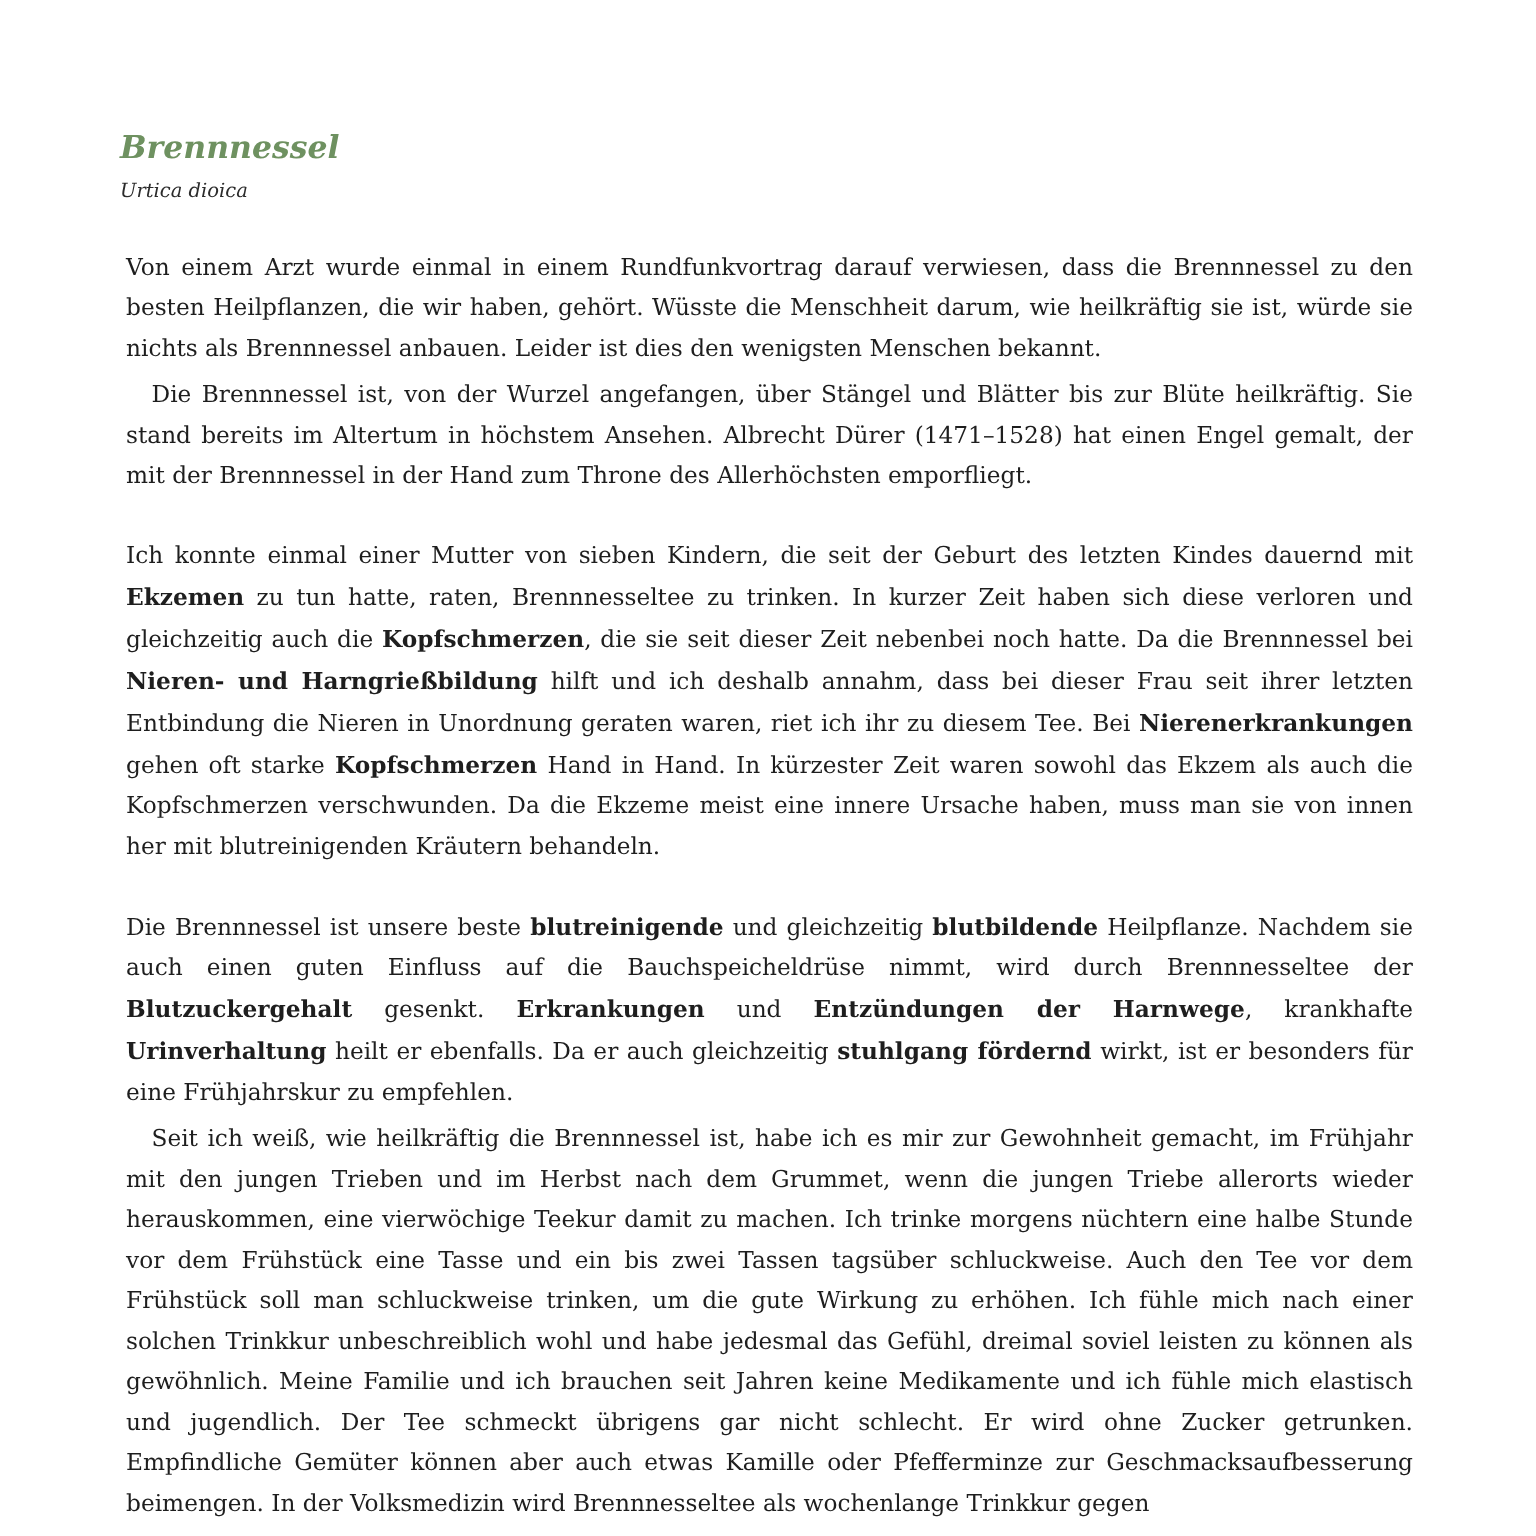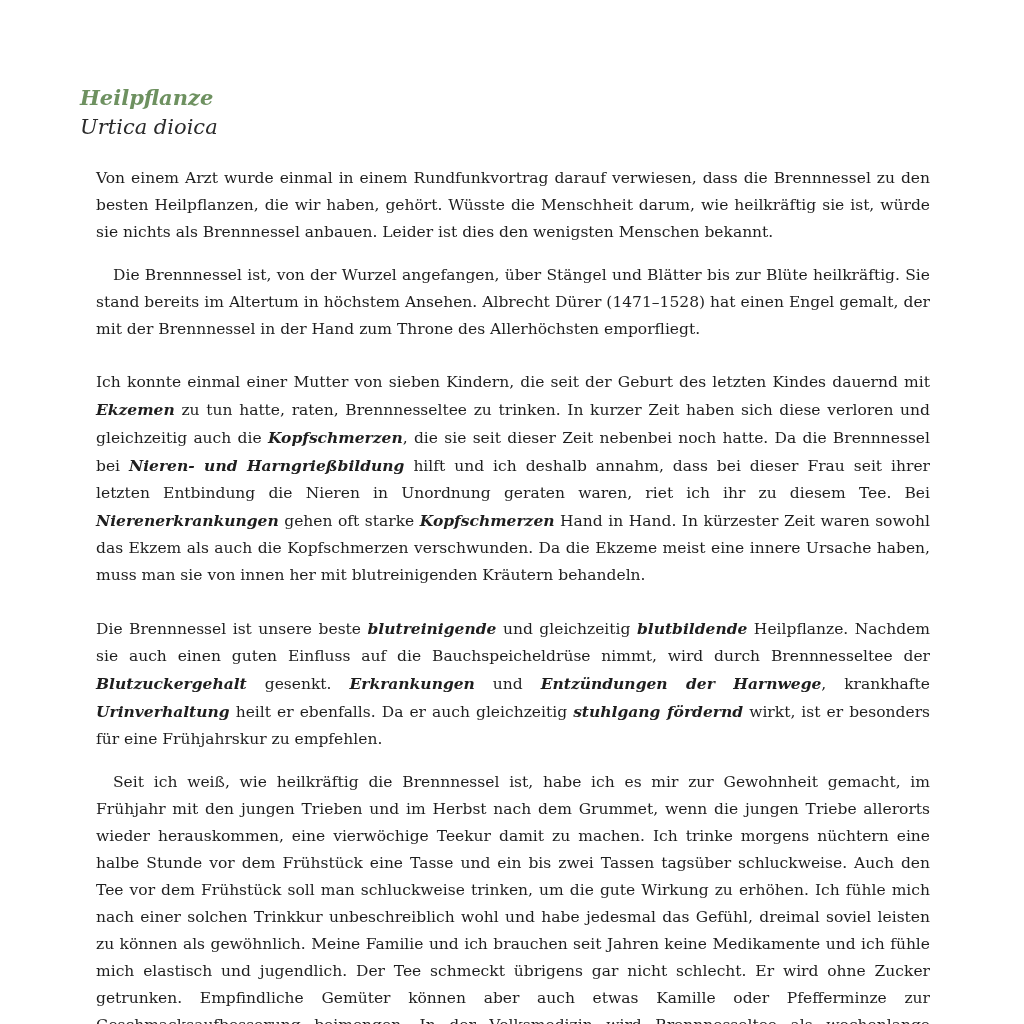--- a/index.html
+++ b/index.html
@@ -24,53 +24,52 @@
   .title {
     margin: 0;
     font-size: 21px;
     line-height: 24px;
     font-weight: 700;
     font-style: italic;
     color: #6e9160;
   }
   .subtitle {
     margin: 7px 0 0 0;
-    font-size: 21px;
+    font-size: 13px;
     line-height: 21px;
     font-weight: 400;
     font-style: italic;
     color: #2b2b2b;
   }
   .article-body {
     margin-top: 27px;
     font-size: 15.5px;
     line-height: 27px;
     color: #1e1e1e;
     text-align: justify;
   }
   .para {
-    margin: 16px;
+    margin: 4px;
   }
   .para.space-before {
     margin-top: 26px;
   }
   .para.indent {
     text-indent: 17px;
   }
   .em {
     font-weight: 700;
-    font-style: italic;
   }
 </style>
 </head>
 <body>
 
 <div class="page">
   <div class="content">
-    <h1 class="title" style="color: rgb(110, 145, 96);">Heilpflanze</h1>
+    <h1 class="title" style="color: rgb(110, 145, 96);">Brennnessel</h1>
     <h2 class="subtitle" style="color: rgb(43, 43, 43);">Urtica dioica</h2>
     <div class="article-body" style="color: rgb(30, 30, 30);">
         <p class="para"><span>Von einem Arzt wurde einmal in einem Rundfunkvortrag darauf verwiesen, dass die Brennnessel zu den besten Heilpflanzen, die wir haben, gehört. Wüsste die Menschheit darum, wie heilkräftig sie ist, würde sie nichts als Brennnessel anbauen. Leider ist dies den wenigsten Menschen bekannt.</span></p>
         <p class="para indent"><span>Die Brennnessel ist, von der Wurzel angefangen, über Stängel und Blätter bis zur Blüte heilkräftig. Sie stand bereits im Altertum in höchstem Ansehen. Albrecht Dürer (1471–1528) hat einen Engel gemalt, der mit der Brennnessel in der Hand zum Throne des Allerhöchsten emporfliegt.</span></p>
         <p class="para space-before"><span>Ich konnte einmal einer Mutter von sieben Kindern, die seit der Geburt des letzten Kindes dauernd mit </span><span class="em">Ekzemen</span><span> zu tun hatte, raten, Brennnesseltee zu trinken. In kurzer Zeit haben sich diese verloren und gleichzeitig auch die </span><span class="em">Kopfschmerzen</span><span>, die sie seit dieser Zeit nebenbei noch hatte. Da die Brennnessel bei </span><span class="em">Nieren- und Harngrießbildung</span><span> hilft und ich deshalb annahm, dass bei dieser Frau seit ihrer letzten Entbindung die Nieren in Unordnung geraten waren, riet ich ihr zu diesem Tee. Bei </span><span class="em">Nierenerkrankungen</span><span> gehen oft starke </span><span class="em">Kopfschmerzen</span><span> Hand in Hand. In kürzester Zeit waren sowohl das Ekzem als auch die Kopfschmerzen verschwunden. Da die Ekzeme meist eine innere Ursache haben, muss man sie von innen her mit blutreinigenden Kräutern behandeln.</span></p>
         <p class="para space-before"><span>Die Brennnessel ist unsere beste </span><span class="em">blutreinigende</span><span> und gleichzeitig </span><span class="em">blutbildende</span><span> Heilpflanze. Nachdem sie auch einen guten Einfluss auf die Bauchspeicheldrüse nimmt, wird durch Brennnesseltee der </span><span class="em">Blutzuckergehalt</span><span> gesenkt. </span><span class="em">Erkrankungen</span><span> und </span><span class="em">Entzündungen der Harnwege</span><span>, krankhafte </span><span class="em">Urinverhaltung</span><span> heilt er ebenfalls. Da er auch gleichzeitig </span><span class="em">stuhlgang fördernd</span><span> wirkt, ist er besonders für eine Frühjahrskur zu empfehlen.</span></p>
         <p class="para indent"><span>Seit ich weiß, wie heilkräftig die Brennnessel ist, habe ich es mir zur Gewohnheit gemacht, im Frühjahr mit den jungen Trieben und im Herbst nach dem Grummet, wenn die jungen Triebe allerorts wieder herauskommen, eine vierwöchige Teekur damit zu machen. Ich trinke morgens nüchtern eine halbe Stunde vor dem Frühstück eine Tasse und ein bis zwei Tassen tagsüber schluckweise. Auch den Tee vor dem Frühstück soll man schluckweise trinken, um die gute Wirkung zu erhöhen. Ich fühle mich nach einer solchen Trinkkur unbeschreiblich wohl und habe jedesmal das Gefühl, dreimal soviel leisten zu können als gewöhnlich. Meine Familie und ich brauchen seit Jahren keine Medikamente und ich fühle mich elastisch und jugendlich. Der Tee schmeckt übrigens gar nicht schlecht. Er wird ohne Zucker getrunken. Empfindliche Gemüter können aber auch etwas Kamille oder Pfefferminze zur Geschmacksaufbesserung beimengen. In der Volksmedizin wird Brennnesseltee als wochenlange Trinkkur gegen </span></p>
       </div>
   </div>
 </div>

